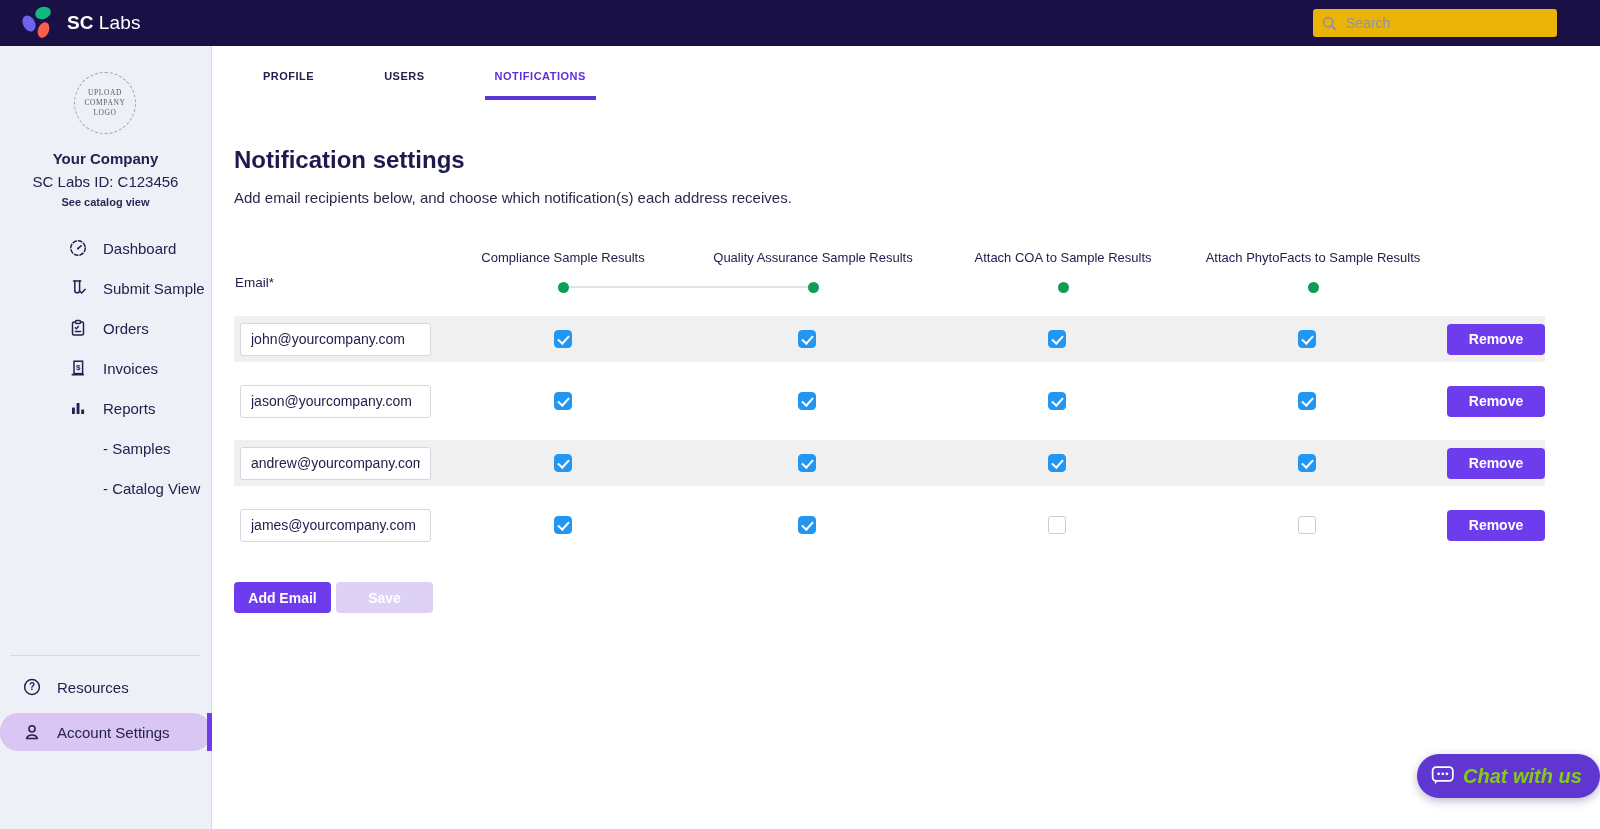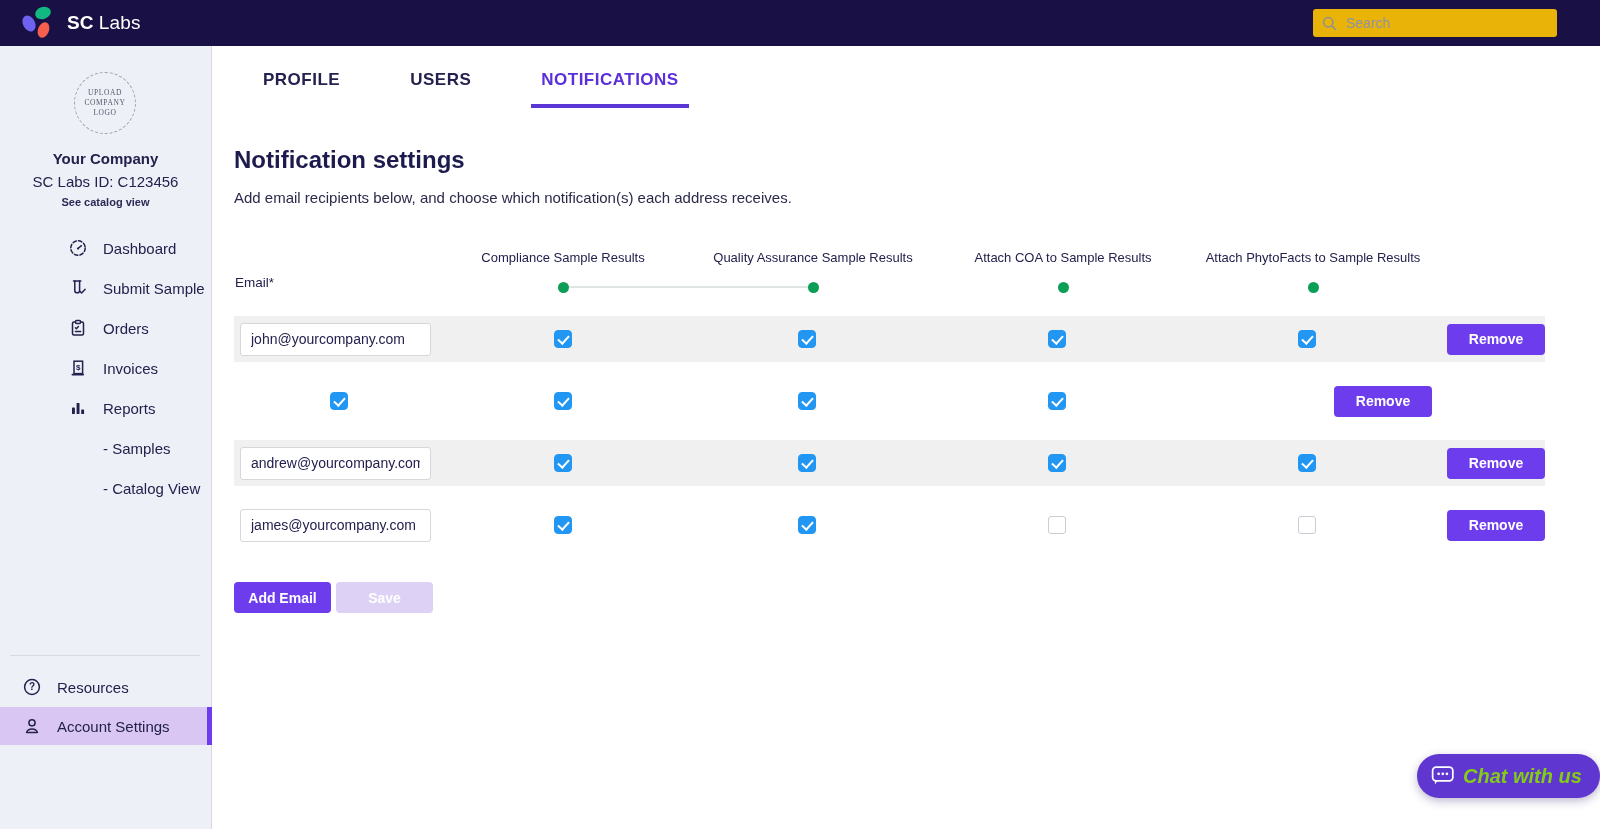--- a/index.html
+++ b/index.html
@@ -54,31 +54,31 @@
   .nav-item {
     height:40px; display:flex; align-items:center; padding-left:22px; cursor:pointer;
     font-size:15px; color:#23214d;
   }
   .nav-item .nav-icon { width:20px; height:20px; margin-right:15px; color:#23214d; display:flex; }
   .nav-item.sub { padding-left:57px; }
   .side-divider { position:absolute; left:10px; top:609px; width:190px; height:1px; background:#d9d9e0; }
   .bottom-nav { position:absolute; left:0; top:621px; width:211px; }
   .bottom-nav .nav-item { height:40px; }
   .nav-item.active {
-    background:var(--sidebar_active_bg,#d9c6f2); position:relative; height:38px; margin:0 0;
+    background:var(--sidebar_active_bg,#d9c6f2); position:relative; height:38px; margin:6px 0;border-radius:18px;
   }
   .nav-item.active::after {
     content:""; position:absolute; right:-1px; top:0; width:5px; height:100%;
     background:var(--accent_purple,#6d3cec);
   }
   
   .main { position:absolute; left:212px; top:46px; width:1388px; height:783px; background:#fff; }
   .tabs { position:absolute; left:41px; top:18px; display:flex; }
   .tab {
-    font-size:17px; font-weight:700; letter-spacing:.5px; color:#23214d;
+    font-size:11px; font-weight:700; letter-spacing:.5px; color:#23214d;
     padding:6px 10px 14px 10px; margin-right:50px; cursor:pointer;
     border-bottom:4px solid transparent;
   }
   .tab.active { color:var(--tab_purple,#5b2fd9); border-bottom-color:#5b35d5; }
   .page-title { position:absolute; left:22px; top:100px; font-size:24px; font-weight:600; color:#1d1b4e; }
   .page-subtitle { position:absolute; left:22px; top:143px; font-size:15px; color:#2a2a4a; }
   .table-wrap { position:absolute; left:22px; top:0; width:1311px; height:783px; pointer-events:none; }
   .table-wrap > * { pointer-events:auto; }
   .col-head {
     position:absolute; top:204px; width:320px; text-align:center;
@@ -288,20 +288,23 @@
             </div>
     <div class="cb-cell">
               <span class="cbx checked"></span>
             </div>
     <div class="remove-cell">
               <button class="btn remove-btn">Remove</button>
             </div>
   </div>
 
   <div class="row">
+    <div class="email-cell">
+      <input type="text" class="email-input" value="jason@yourcompany.com" style="">
+    </div>
     <div class="cb-cell">
               <span class="cbx checked"></span>
             </div>
     <div class="cb-cell">
               <span class="cbx checked"></span>
             </div>
     <div class="cb-cell">
               <span class="cbx checked"></span>
             </div>
     <div class="cb-cell">

